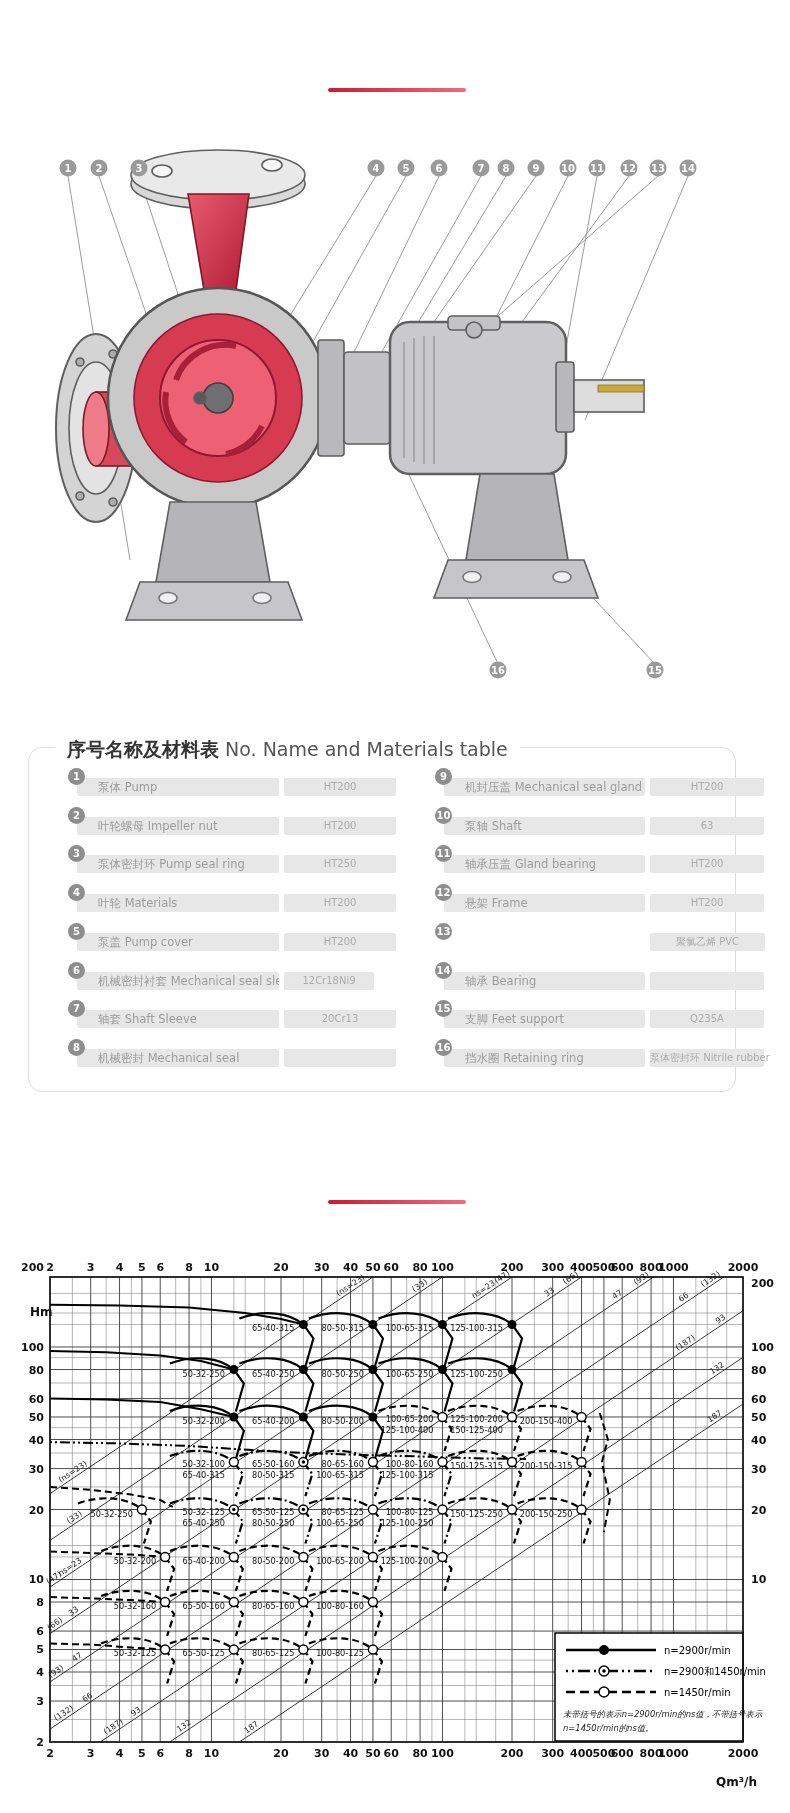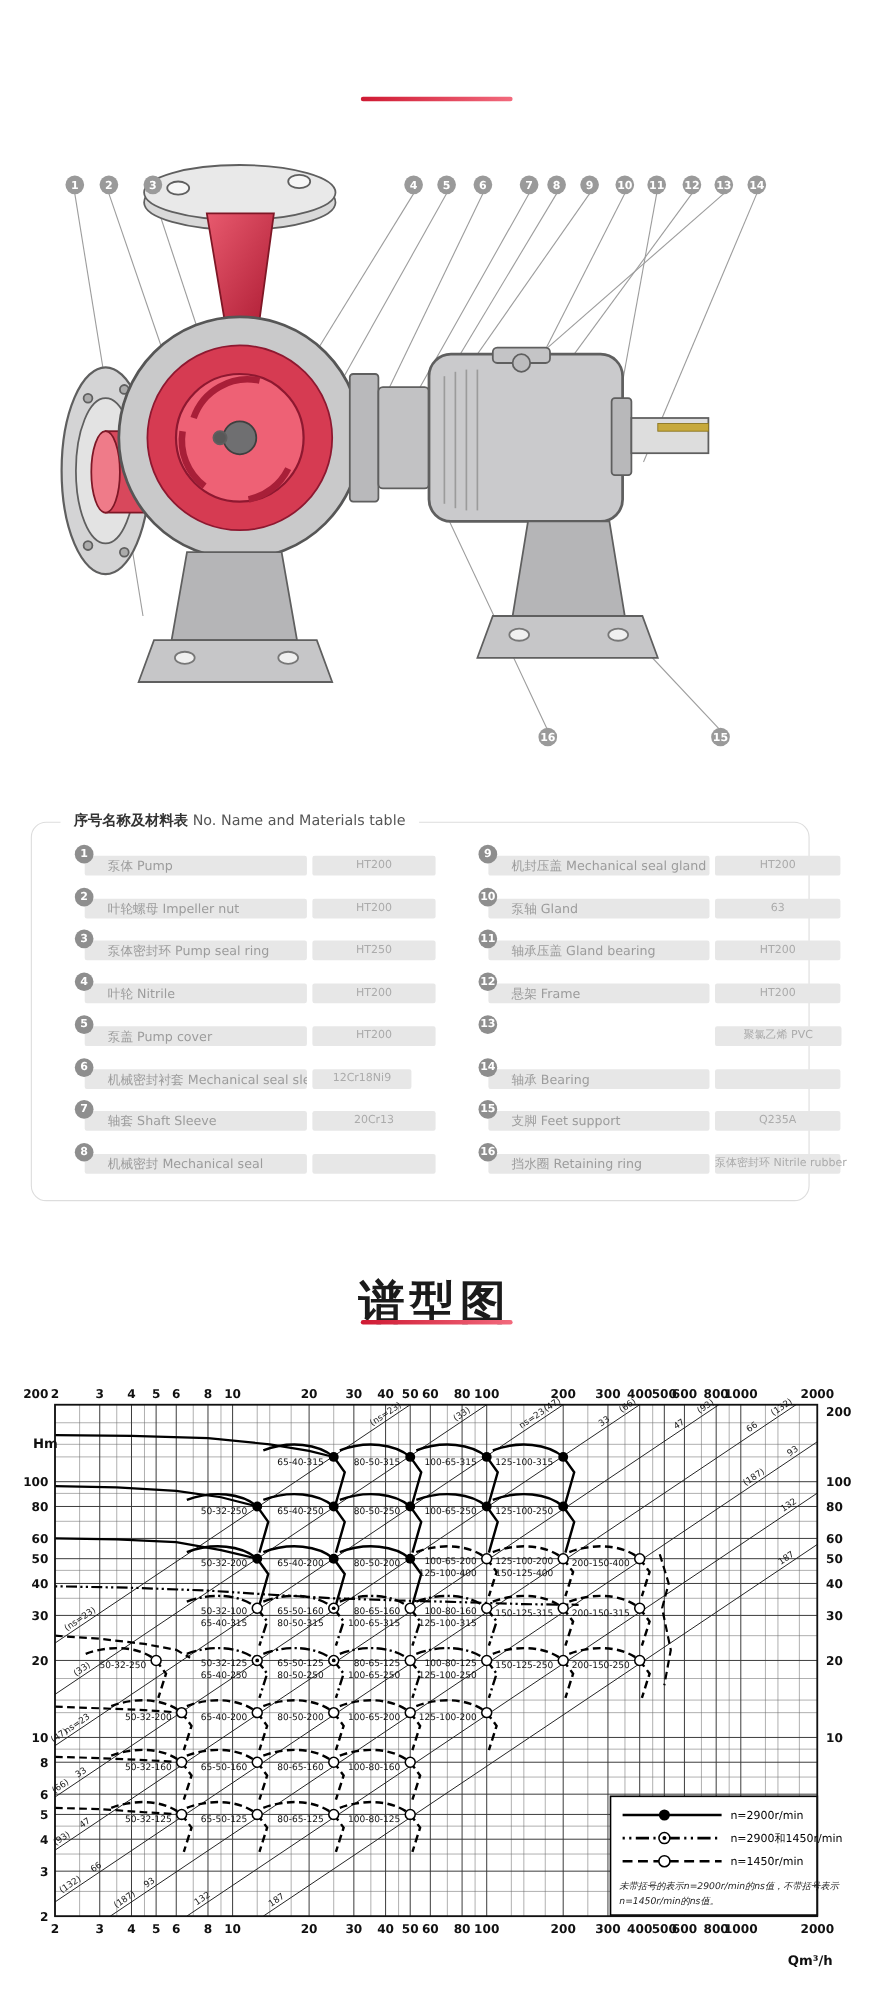--- a/index.html
+++ b/index.html
@@ -7,21 +7,21 @@
         font-family:"DejaVu Sans","Liberation Sans",sans-serif;}
   .sec-title{position:absolute;left:0;width:100%;text-align:center;font-size:42px;
              font-weight:700;color:#1b1b1b;letter-spacing:4px;}
   .underline{position:absolute;left:328px;width:138px;height:4px;border-radius:2px;
              background:linear-gradient(90deg,#cf1a33,#f26a7d);}
   .diagram-svg{position:absolute;left:0;top:130px;}
   .chart-svg{position:absolute;left:0;top:1240px;}
   .table-card{position:absolute;left:28px;top:747px;width:706px;height:343px;
               border:1px solid #ddd;border-radius:14px;background:#fff;}
   .card-title{position:absolute;top:-11px;left:26px;background:#fff;padding:0 12px;
-              font-size:13px;white-space:nowrap;}
+              font-size:19px;white-space:nowrap;}
   .card-title .zh{font-weight:700;color:#333;}
   .card-title .en{color:#555;}
   .mrow{position:absolute;height:18px;display:flex;gap:5px;}
   .pillname{background:#e7e7e7;color:#9c9c9c;font-size:11.5px;line-height:18px;
             padding-left:21px;border-radius:2px;white-space:nowrap;overflow:hidden;}
   .pillmat{background:#e7e7e7;color:#ababab;font-size:10px;line-height:18px;
            text-align:center;border-radius:2px;white-space:nowrap;}
   .badge{position:absolute;left:-9px;top:-10px;width:17px;height:17px;border-radius:50%;
          background:#8e8e8e;color:#fff;font-size:10px;font-weight:700;
          display:flex;align-items:center;justify-content:center;}
@@ -214,21 +214,21 @@
           <div class="pillname" style="width: 181px;">叶轮螺母 Impeller nut</div>
           <div class="pillmat" style="width: 112px;">HT200</div>
         </div>
         <div class="mrow" style="left: 48px; top: 107.4px;">
           <span class="badge">3</span>
           <div class="pillname" style="width: 181px;">泵体密封环 Pump seal ring</div>
           <div class="pillmat" style="width: 112px;">HT250</div>
         </div>
         <div class="mrow" style="left: 48px; top: 146.1px;">
           <span class="badge">4</span>
-          <div class="pillname" style="width: 181px;">叶轮 Nitrile</div>
+          <div class="pillname" style="width: 181px;">叶轮 Materials</div>
           <div class="pillmat" style="width: 112px;">HT200</div>
         </div>
         <div class="mrow" style="left: 48px; top: 184.8px;">
           <span class="badge">5</span>
           <div class="pillname" style="width: 181px;">泵盖 Pump cover</div>
           <div class="pillmat" style="width: 112px;">HT200</div>
         </div>
         <div class="mrow" style="left: 48px; top: 223.5px;">
           <span class="badge">6</span>
           <div class="pillname" style="width: 181px;">机械密封衬套 Mechanical seal sleeve</div>
@@ -244,21 +244,21 @@
           <div class="pillname" style="width: 181px;">机械密封 Mechanical seal</div>
           <div class="pillmat" style="width: 112px;"></div>
         </div>
         <div class="mrow" style="left: 415px; top: 30px;">
           <span class="badge">9</span>
           <div class="pillname" style="width: 180px;">机封压盖 Mechanical seal gland</div>
           <div class="pillmat" style="width: 114px;">HT200</div>
         </div>
         <div class="mrow" style="left: 415px; top: 68.7px;">
           <span class="badge">10</span>
-          <div class="pillname" style="width: 180px;">泵轴 Gland</div>
+          <div class="pillname" style="width: 180px;">泵轴 Shaft</div>
           <div class="pillmat" style="width: 114px;">63</div>
         </div>
         <div class="mrow" style="left: 415px; top: 107.4px;">
           <span class="badge">11</span>
           <div class="pillname" style="width: 180px;">轴承压盖 Gland bearing</div>
           <div class="pillmat" style="width: 114px;">HT200</div>
         </div>
         <div class="mrow" style="left: 415px; top: 146.1px;">
           <span class="badge">12</span>
           <div class="pillname" style="width: 180px;">悬架 Frame</div>
@@ -280,21 +280,20 @@
           <div class="pillmat" style="width: 114px;">Q235A</div>
         </div>
         <div class="mrow" style="left: 415px; top: 300.9px;">
           <span class="badge">16</span>
           <div class="pillname" style="width: 180px;">挡水圈 Retaining ring</div>
           <div class="pillmat" style="width: 114px;">泵体密封环 Nitrile rubber</div>
         </div>
       </div>
   </section>
 
-  <h1 class="sec-title" style="top:1128px;">谱型图</h1>
   <div class="underline" style="top:1200px;"></div>
 
   <svg id="chart-svg" class="chart-svg" width="790" height="573" viewBox="0 0 790 573">
       <g>
         <line x1="72.38621300486103" y1="37" x2="72.38621300486103" y2="502" stroke="#6e6e6e" stroke-width="0.5"></line>
         <line x1="106.14178924653402" y1="37" x2="106.14178924653402" y2="502" stroke="#6e6e6e" stroke-width="0.5"></line>
         <line x1="131.35416168372473" y1="37" x2="131.35416168372473" y2="502" stroke="#6e6e6e" stroke-width="0.5"></line>
         <line x1="175.67971824491366" y1="37" x2="175.67971824491366" y2="502" stroke="#6e6e6e" stroke-width="0.5"></line>
         <line x1="200.8920906821044" y1="37" x2="200.8920906821044" y2="502" stroke="#6e6e6e" stroke-width="0.5"></line>
         <line x1="233.84828400648135" y1="37" x2="233.84828400648135" y2="502" stroke="#6e6e6e" stroke-width="0.5"></line>

